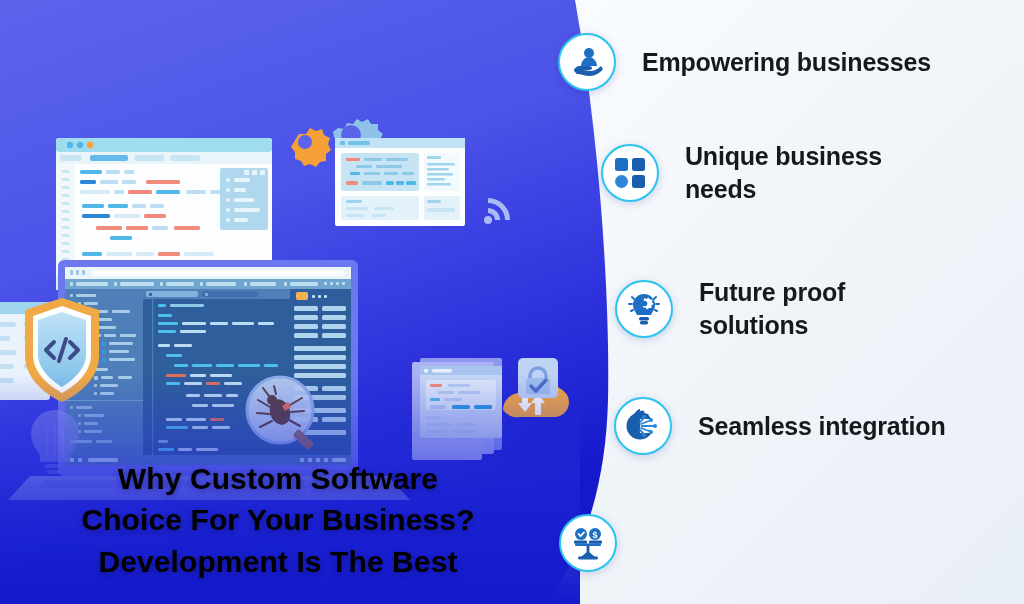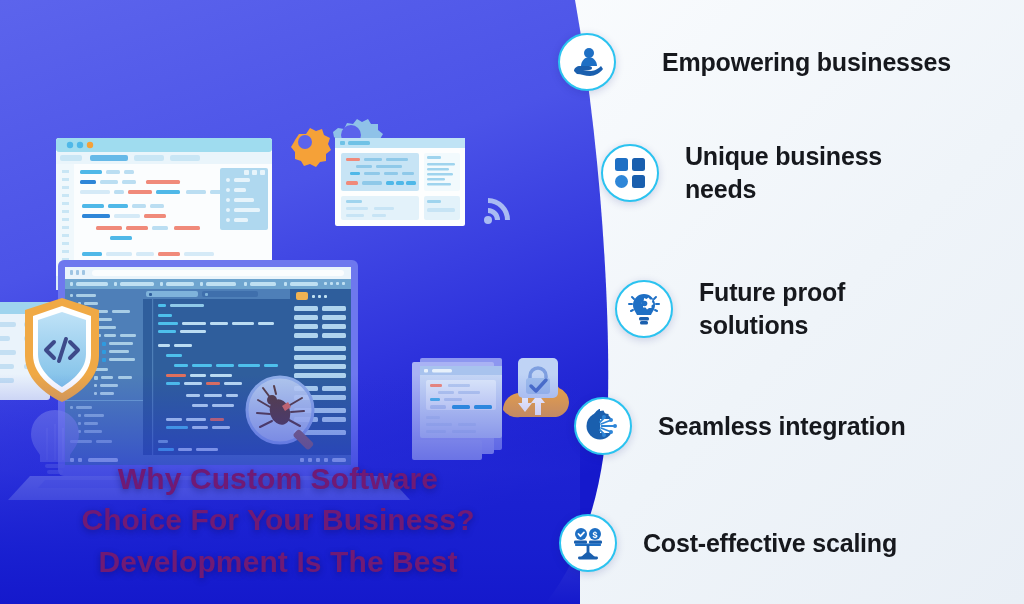--- a/index.html
+++ b/index.html
@@ -33,45 +33,45 @@
   .scrim{
     position:absolute; left:0; bottom:0; width:580px; height:230px;
     background:linear-gradient(180deg, rgba(40,48,220,0) 0%, rgba(36,43,215,0.55) 42%, rgba(24,31,208,0.92) 78%, rgba(21,25,204,1) 100%);
     pointer-events:none;
   }
 
   
   .headline{
     position:absolute; left:28px; bottom:22px; width:500px;
     text-align:center;
-    color:#701a75;
+    color:#000000;
     font-size:30px; line-height:1.38; font-weight:bold;
     letter-spacing:.1px;
     text-shadow:0 2px 6px rgba(10,12,90,.45);
   }
 
   
   .features{ position:absolute; top:0; left:0; width:1024px; height:604px; }
   .feature{ position:absolute; display:flex; align-items:center; }
   .f-circle{
     width:58px; height:58px; flex:0 0 58px; border-radius:50%;
     background:#ffffff; border:2.5px solid #2BC3F0;
     box-shadow:0 2px 8px rgba(20,30,120,.18);
     display:flex; align-items:center; justify-content:center;
     position:relative; z-index:3;
   }
   .f-label{
     margin-left:26px; color:#16181D;
     font-size:25px; font-weight:bold; line-height:1.32;
     letter-spacing:-.2px; white-space:pre-line;
   }
-  .f1{ left:558px; top:33px;gap:20px; }
+  .f1{ left:558px; top:33px; }
   .f2{ left:601px; top:140px; }
   .f3{ left:615px; top:276px; }
-  .f4{ left:574px; top:397px;justify-content:center; }
+  .f4{ left:614px; top:397px;justify-content:center; }
   .f5{ left:559px; top:514px; }
 </style>
 </head>
 <body>
 
 <div class="stage">
 
   <div class="right-panel"></div>
 
   <div class="left-panel">
@@ -618,17 +618,16 @@
           <circle cx="24" cy="8" r="6" fill="#1E6FC4"></circle>
           <text x="24" y="11.5" font-family="'Liberation Sans', sans-serif" font-size="9" font-weight="bold" fill="#FFFFFF" text-anchor="middle">$</text>
           <rect x="3" y="14.5" width="13" height="3.2" rx="1.2" fill="#1A5FAE"></rect>
           <rect x="18" y="14.5" width="13" height="3.2" rx="1.2" fill="#1A5FAE"></rect>
           <rect x="4" y="17.5" width="26" height="2.6" rx="1.2" fill="#1E6FC4"></rect>
           <rect x="15.6" y="19" width="2.8" height="7" fill="#1A5FAE"></rect>
           <path d="M10,31 l7,-6 l7,6 Z" fill="#1A5FAE"></path>
           <rect x="7" y="30.5" width="20" height="3" rx="1.4" fill="#1A5FAE"></rect>
         </svg>
       </div>
-      <div class="f-label">Cost-effective scaling</div>
     </div>
 
   </div>
 </div>
 
 </body></html>

